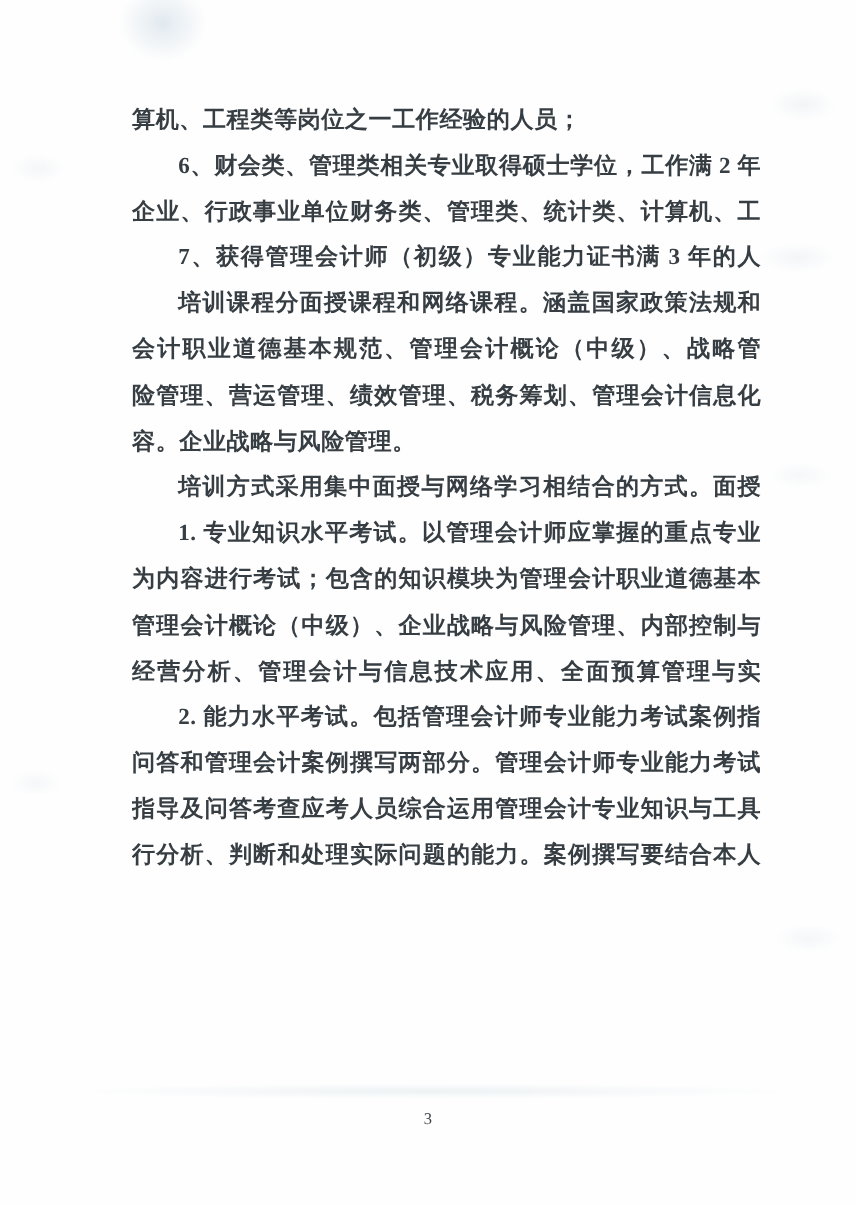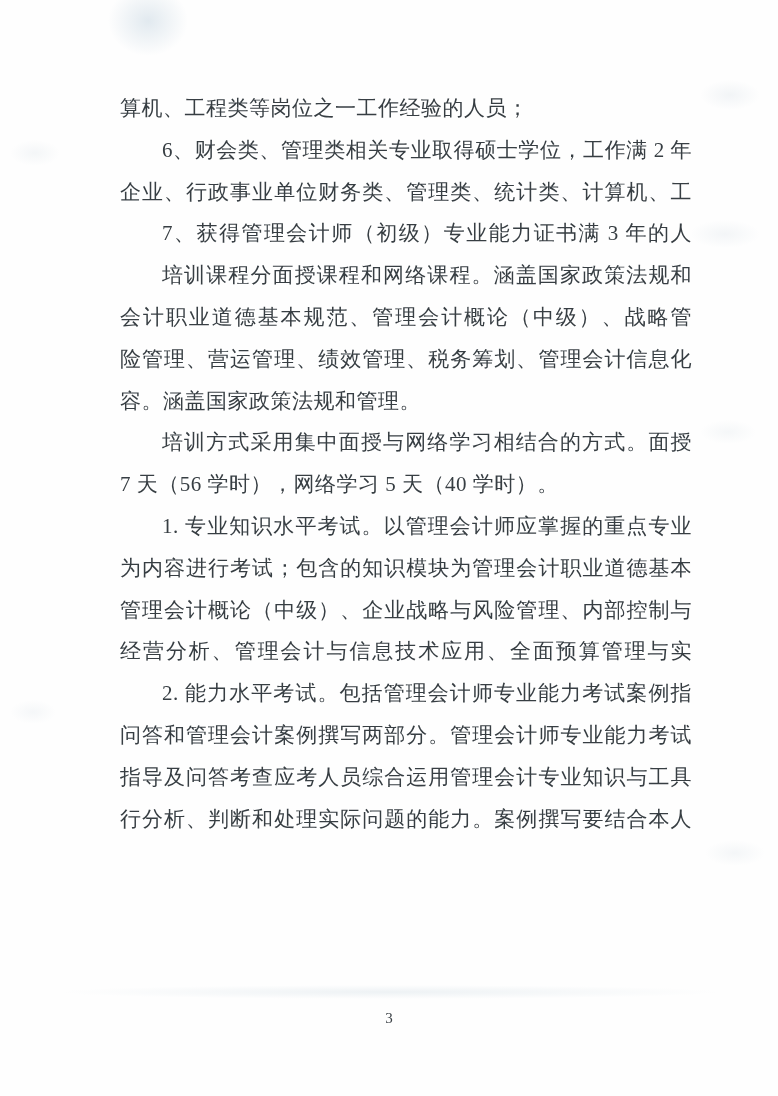--- a/index.html
+++ b/index.html
@@ -45,20 +45,21 @@
     top: 88px;
     width: 572px;
     font-size: 21px;
     line-height: 41.8px;
     letter-spacing: 0.5px;
   }
   .line {
     height: 41.8px;
     overflow: hidden;
     white-space: normal;
+    font-weight: bold;
   }
   .line.fill {
     text-align: justify;
     text-align-last: justify;
   }
   .line.indent {
     text-indent: 42px;
   }
   .page-number {
     position: absolute;
@@ -86,23 +87,22 @@
   <div class="smudge s8"></div>
 
   <div class="textblock">
     <div class="line">算机、工程类等岗位之一工作经验的人员；</div>
     <div class="line indent fill">6、财会类、管理类相关专业取得硕士学位，工作满 2 年的</div>
     <div class="line fill">企业、行政事业单位财务类、管理类、统计类、计算机、工程类</div>
     <div class="line indent fill">7、获得管理会计师（初级）专业能力证书满 3 年的人员。</div>
     <div class="line indent fill">培训课程分面授课程和网络课程。涵盖国家政策法规和管理</div>
     <div class="line fill">会计职业道德基本规范、管理会计概论（中级）、战略管理、风</div>
     <div class="line fill">险管理、营运管理、绩效管理、税务筹划、管理会计信息化等内</div>
-    <div class="line">容。涵盖国家政策法规和管理。</div>
+    <div class="line">容。企业战略与风险管理。</div>
     <div class="line indent fill">培训方式采用集中面授与网络学习相结合的方式。面授培训</div>
-    <div class="line">7 天（56 学时），网络学习 5 天（40 学时）。</div>
     <div class="line indent fill">1. 专业知识水平考试。以管理会计师应掌握的重点专业知识</div>
     <div class="line fill">为内容进行考试；包含的知识模块为管理会计职业道德基本规范、</div>
     <div class="line fill">管理会计概论（中级）、企业战略与风险管理、内部控制与审计、</div>
     <div class="line fill">经营分析、管理会计与信息技术应用、全面预算管理与实务、税</div>
     <div class="line indent fill">2. 能力水平考试。包括管理会计师专业能力考试案例指导及</div>
     <div class="line fill">问答和管理会计案例撰写两部分。管理会计师专业能力考试案例</div>
     <div class="line fill">指导及问答考查应考人员综合运用管理会计专业知识与工具进</div>
     <div class="line fill">行分析、判断和处理实际问题的能力。案例撰写要结合本人单位</div>
   </div>
 

